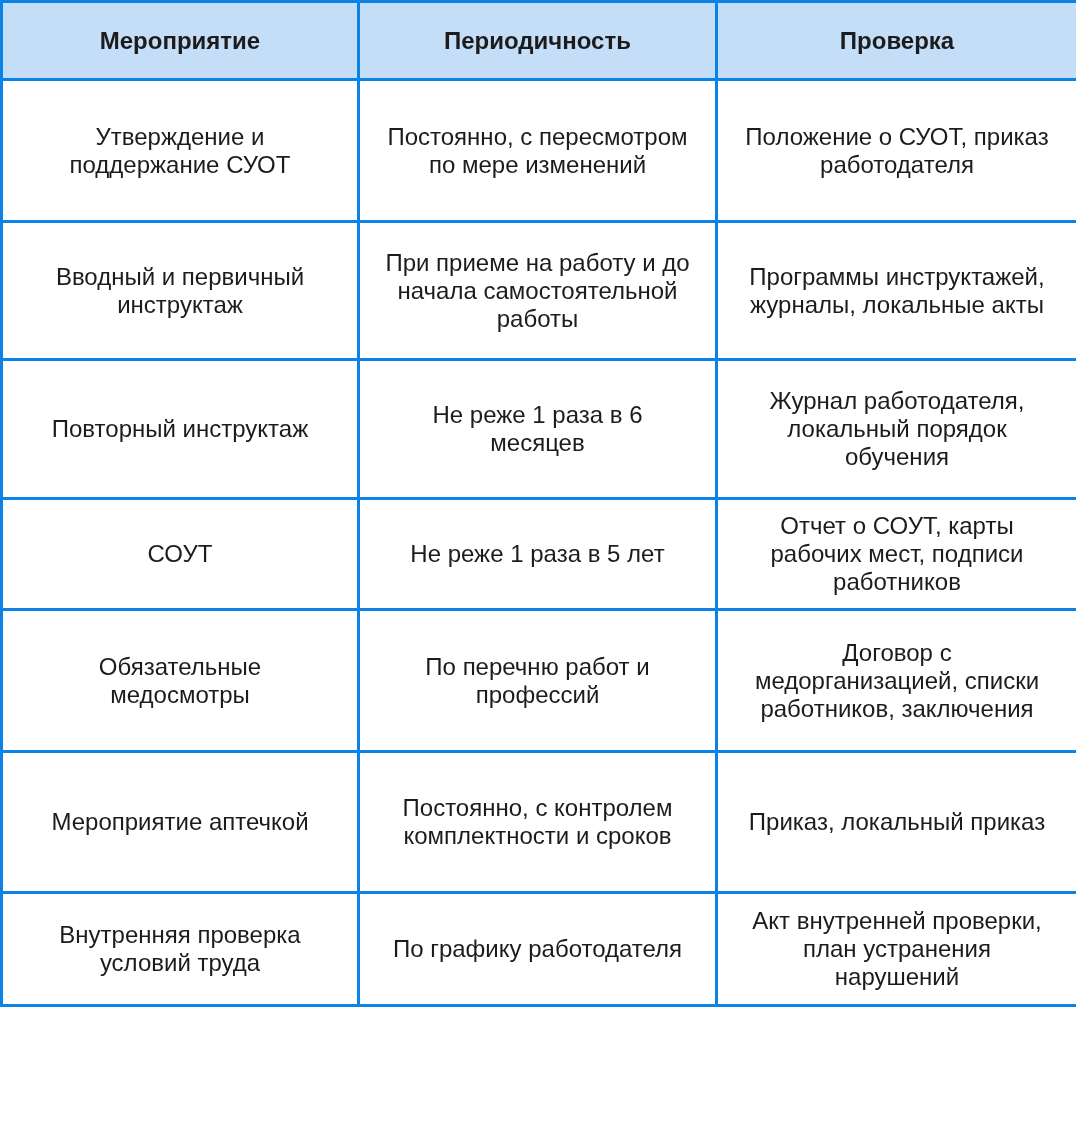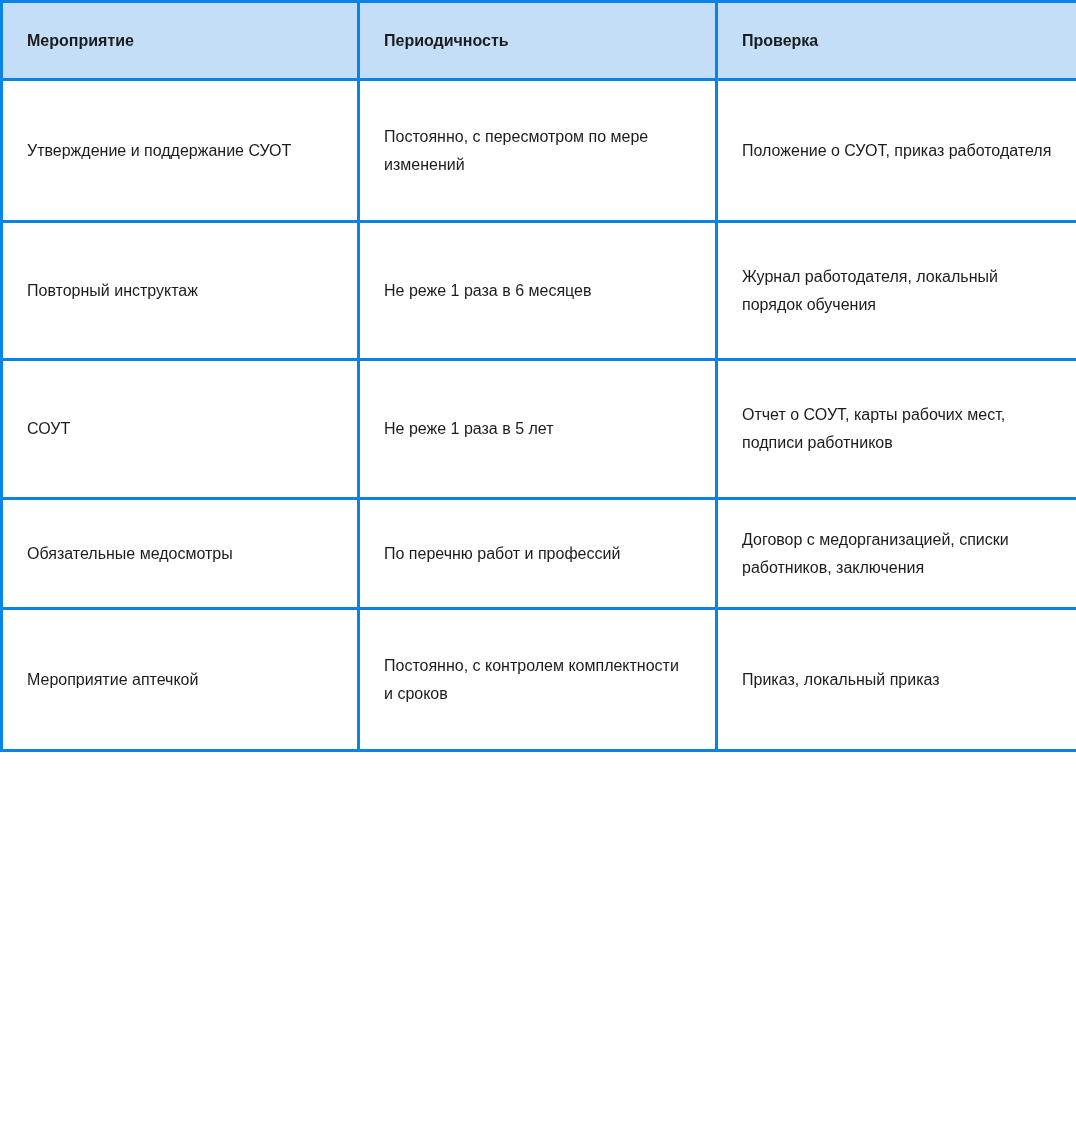--- a/index.html
+++ b/index.html
@@ -23,23 +23,23 @@
     border-collapse: collapse;
     table-layout: fixed;
     width: 1076px;
     font-family: "Liberation Sans", sans-serif;
     color: var(--text);
   }
   th, td {
     border: 3px solid var(--border);
     background: var(--cell_bg);
     padding: 12px 24px;
-    font-size: 16px;
+    font-size: 24px;
     line-height: 28px;
-    text-align: left;
+    text-align: center;
     vertical-align: middle;
     word-wrap: break-word;
   }
   thead th {
     background: var(--header_bg);
     font-weight: 700;
     height: 78px;
   }
   tbody tr:nth-child(1) td { height: 142px; }
   tbody tr:nth-child(2) td { height: 138px; }
@@ -67,34 +67,44 @@
         <th>Проверка</th>
       </tr>
     </thead>
     <tbody>
       <tr>
         <td>Утверждение и поддержание СУОТ</td>
         <td>Постоянно, с пересмотром по мере изменений</td>
         <td>Положение о СУОТ, приказ работодателя</td>
       </tr>
       <tr>
+        <td>Вводный и первичный инструктаж</td>
+        <td>При приеме на работу и до начала самостоятельной работы</td>
+        <td>Программы инструктажей, журналы, локальные акты</td>
+      </tr>
+      <tr>
         <td>Повторный инструктаж</td>
         <td>Не реже 1 раза в 6 месяцев</td>
         <td>Журнал работодателя, локальный порядок обучения</td>
       </tr>
       <tr>
         <td>СОУТ</td>
         <td>Не реже 1 раза в 5 лет</td>
         <td>Отчет о СОУТ, карты рабочих мест, подписи работников</td>
       </tr>
       <tr>
         <td>Обязательные медосмотры</td>
         <td>По перечню работ и профессий</td>
         <td>Договор с медорганизацией, списки работников, заключения</td>
       </tr>
       <tr>
         <td>Мероприятие аптечкой</td>
         <td>Постоянно, с контролем комплектности и сроков</td>
         <td>Приказ, локальный приказ</td>
       </tr>
+      <tr>
+        <td>Внутренняя проверка условий труда</td>
+        <td>По графику работодателя</td>
+        <td>Акт внутренней проверки, план устранения нарушений</td>
+      </tr>
     </tbody>
   </table>
 </div>
 
 </body></html>

